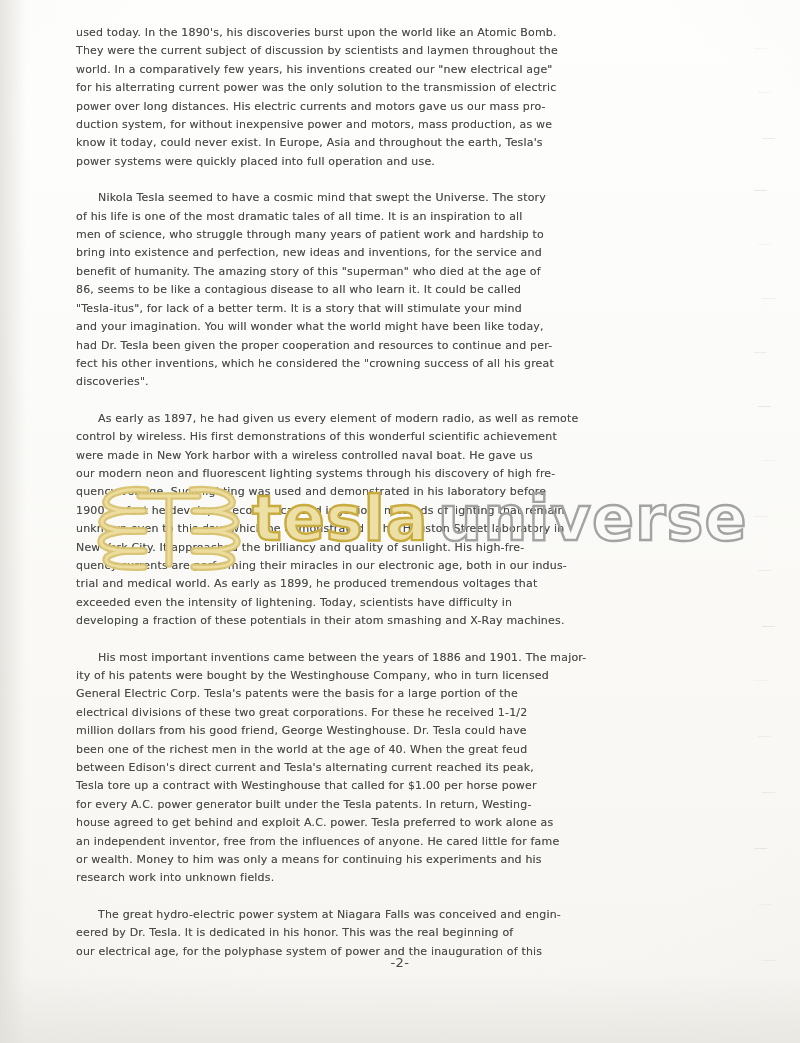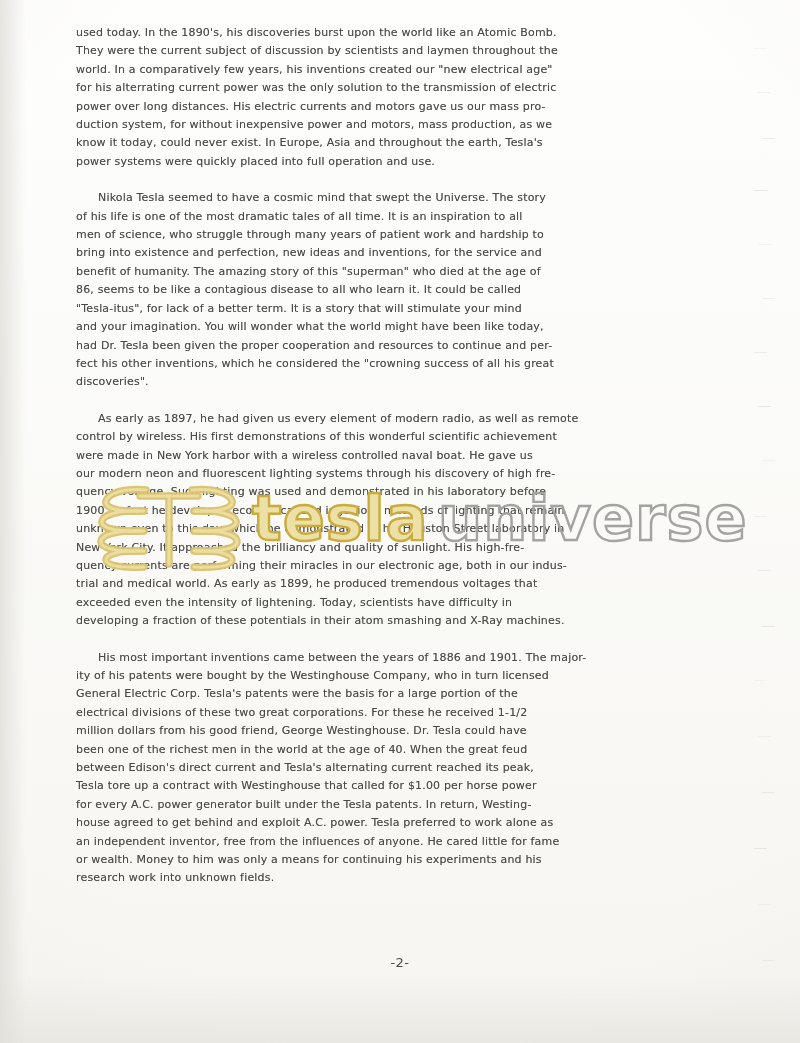--- a/index.html
+++ b/index.html
@@ -178,20 +178,23 @@
 electrical divisions of these two great corporations.  For these he received 1-1/2
 million dollars from his good friend, George Westinghouse.  Dr. Tesla could have
 been one of the richest men in the world at the age of 40.  When the great feud
 between Edison's direct current and Tesla's alternating current reached its peak,
 Tesla tore up a contract with Westinghouse that called for $1.00 per horse power
 for every A.C. power generator built under the Tesla patents.  In return, Westing-
 house agreed to get behind and exploit A.C. power.  Tesla preferred to work alone as
 an independent inventor, free from the influences of anyone.  He cared little for fame
 or wealth.  Money to him was only a means for continuing his experiments and his
 research work into unknown fields.</p>
+    <p class="para">The great hydro-electric power system at Niagara Falls was conceived and engin-
+eered by Dr. Tesla.  It is dedicated in his honor.  This was the real beginning of
+our electrical age, for the polyphase system of power and the inauguration of this</p>
   </div>
 
   <div id="page-number">-2-</div>
 
   <div id="watermark">
 
     <div id="wm-logo-wrap">
       <svg viewBox="0 0 170 96" aria-hidden="true">
         <g fill="none" stroke="#d9c370" stroke-width="7.5" stroke-linecap="round" stroke-linejoin="round" opacity="0.95">
 

